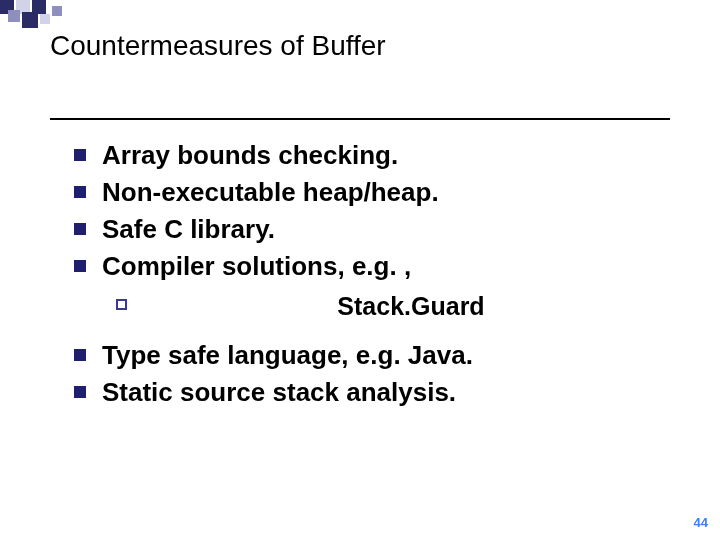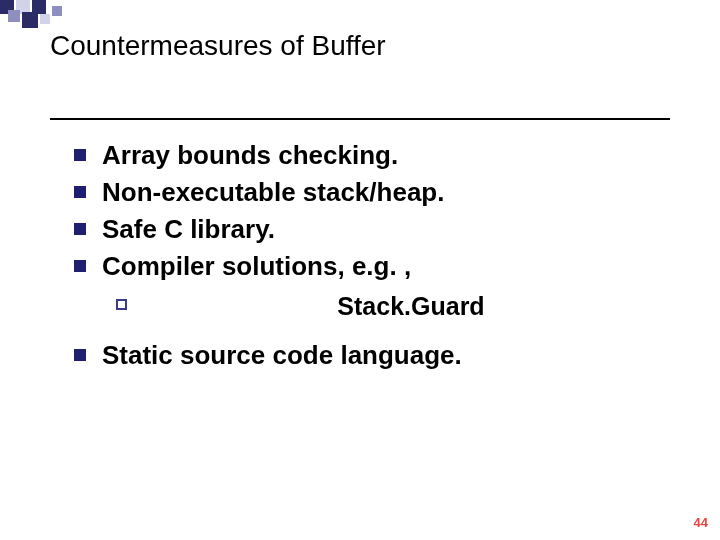--- a/index.html
+++ b/index.html
@@ -96,21 +96,21 @@
     border: 2px solid #3a3a88;
     box-sizing: border-box;
     background: transparent;
   }
   .pagenum {
     position: absolute;
     right: 12px;
     bottom: 10px;
     font-size: 13px;
     font-weight: bold;
-    color: #ef4444;
+    color: #3b82f6;
   }
   .gap {
     height: 8px;
   }
 </style>
 </head>
 <body>
 
 <div class="slide">
 
@@ -126,30 +126,31 @@
 
   <div class="title">
     <span>Countermeasures of Buffer</span><br>
   </div>
 
   <div class="rule"></div>
 
   <div class="body">
     <ul class="lvl1">
       <li><span>Array bounds checking.</span></li>
-      <li><span>Non-executable stack/heap.</span></li>
+      <li><span>Non-executable heap/heap.</span></li>
       <li><span>Safe C library.</span></li>
       <li>
         <span>Compiler solutions, e.g. ,</span>
         <ul class="lvl2">
           <li><span>Stack.Guard</span></li>
         </ul>
       </li>
     </ul>
     <div class="gap"></div>
     <ul class="lvl1">
-      <li><span>Static source code language.</span></li>
+      <li><span>Type safe language, e.g. Java.</span></li>
+      <li><span>Static source stack analysis.</span></li>
     </ul>
   </div>
 
   <div class="pagenum">44</div>
 
 </div>
 
 </body></html>

